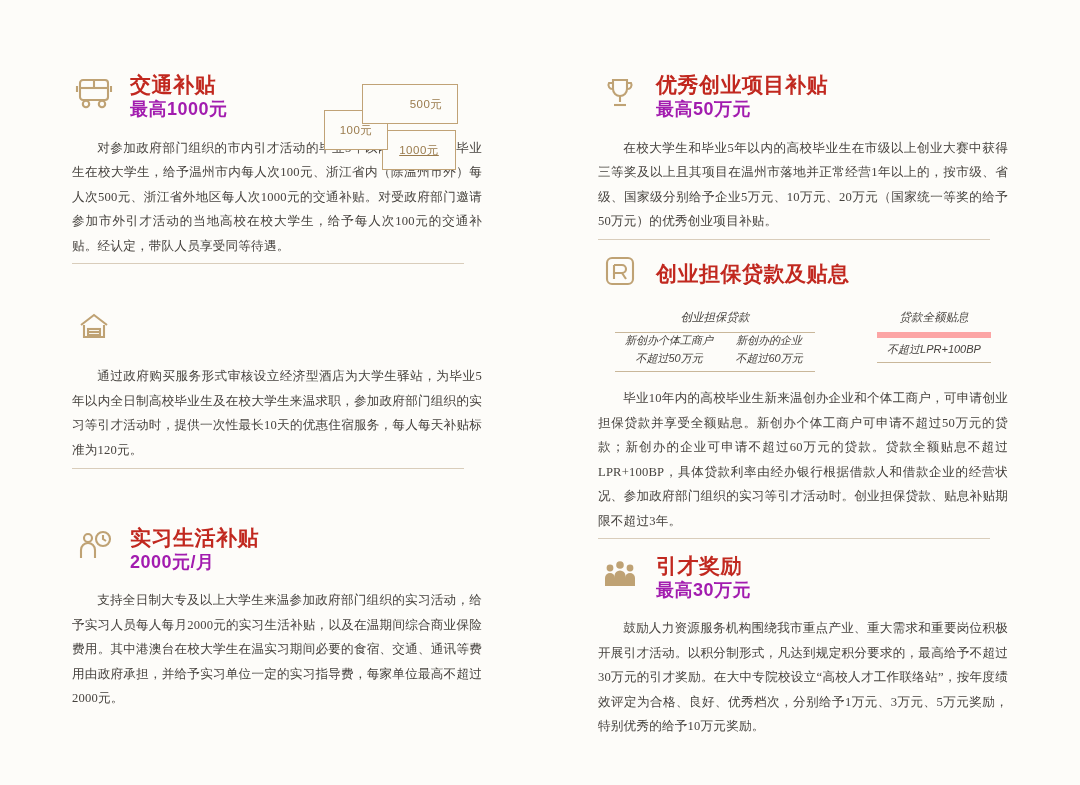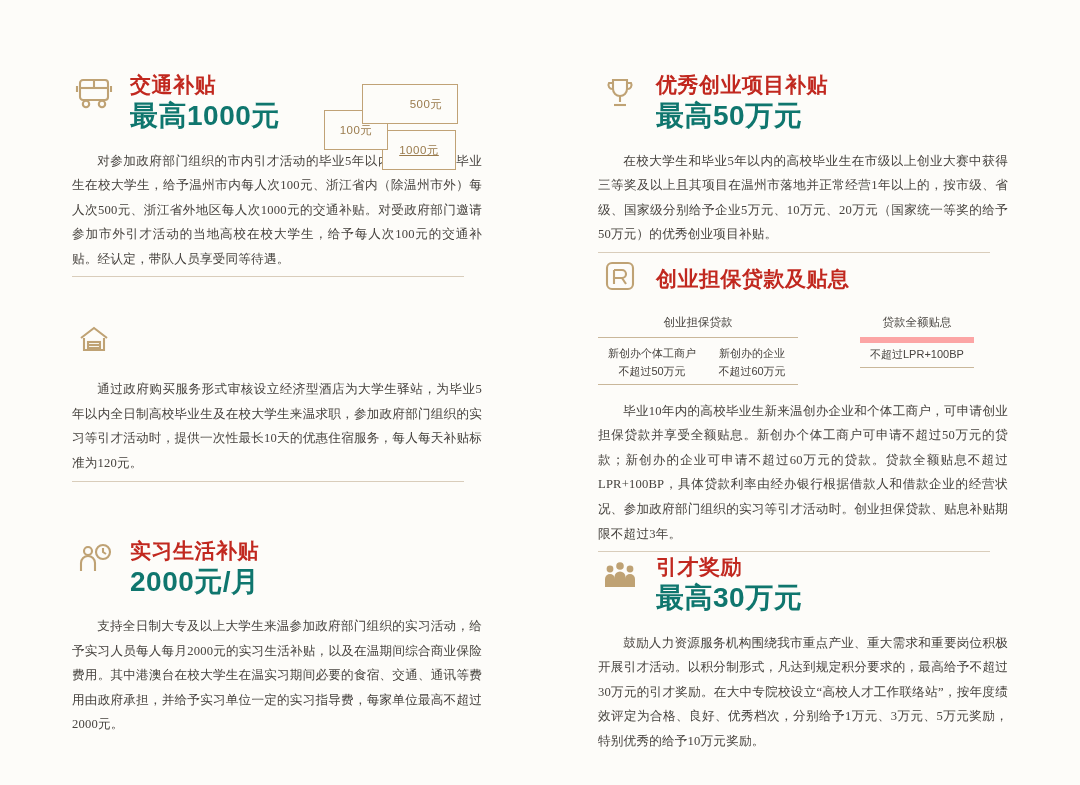--- a/index.html
+++ b/index.html
@@ -67,22 +67,22 @@
     font-family: "Liberation Sans", sans-serif;
     font-weight: bold;
     font-size: 21px;
     color: #c1281f;
     letter-spacing: 0.5px;
     line-height: 1.25;
   }
   .title-sub {
     font-family: "Liberation Sans", sans-serif;
     font-weight: bold;
-    font-size: 28px;
-    color: #0f766e;
+    font-size: 18px;
+    color: #a21caf;
     letter-spacing: 0.5px;
     line-height: 1.3;
   }
   .title-single {
     font-family: "Liberation Sans", sans-serif;
     font-weight: bold;
     font-size: 21px;
     color: #c1281f;
     letter-spacing: 0.5px;
     line-height: 1.3;
@@ -119,38 +119,39 @@
     letter-spacing: 0.5px;
   }
   .box-500 { left: 38px; top: 0px; width: 62px; height: 38px; z-index: 3; padding-left: 32px; }
   .box-100 { left: 0px;  top: 26px; width: 62px; height: 38px; z-index: 2; }
   .box-1000 { left: 58px; top: 46px; width: 72px; height: 38px; z-index: 1; text-decoration: underline; }
 
   
   .loan-table {
     margin-top: 16px;
     display: flex;
-    justify-content: flex-start;
+    justify-content: center;
     gap: 62px;
     font-family: "Liberation Sans", sans-serif;
+    font-style: italic;
   }
   .loan-group { text-align: center; }
   .loan-group-title {
     font-size: 11.5px;
     color: #46423e;
     margin-bottom: 7px;
   }
   .loan-cells {
     display: flex;
     gap: 0;
   }
   .loan-cell {
     border-top: 1px solid #c9b79a;
     border-bottom: 1px solid #c9b79a;
-    padding: 8px 10px 5px 10px;
+    padding: 0 10px 5px 10px;
     font-size: 11px;
     color: #46423e;
     min-width: 72px;
   }
   .loan-cell .l1 { margin-bottom: 3px; }
   .loan-cell .l2 { text-align: center; }
   .loan-single {
     border-top: 6px solid #fca5a5;
     border-bottom: 1px solid #c9b79a;
     padding: 4px 10px 5px 10px;

